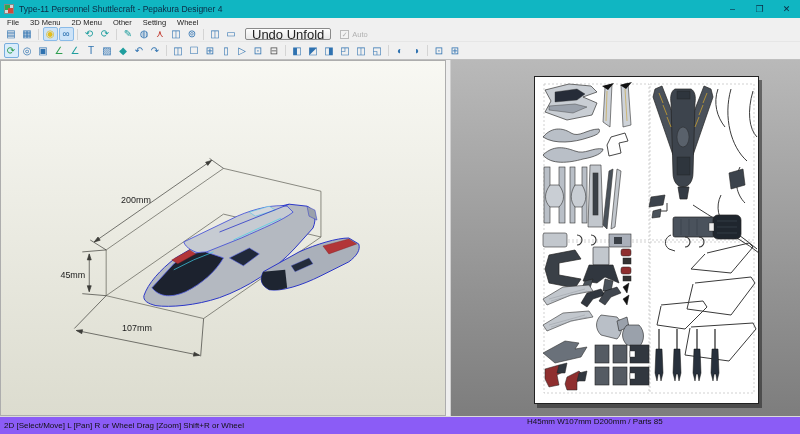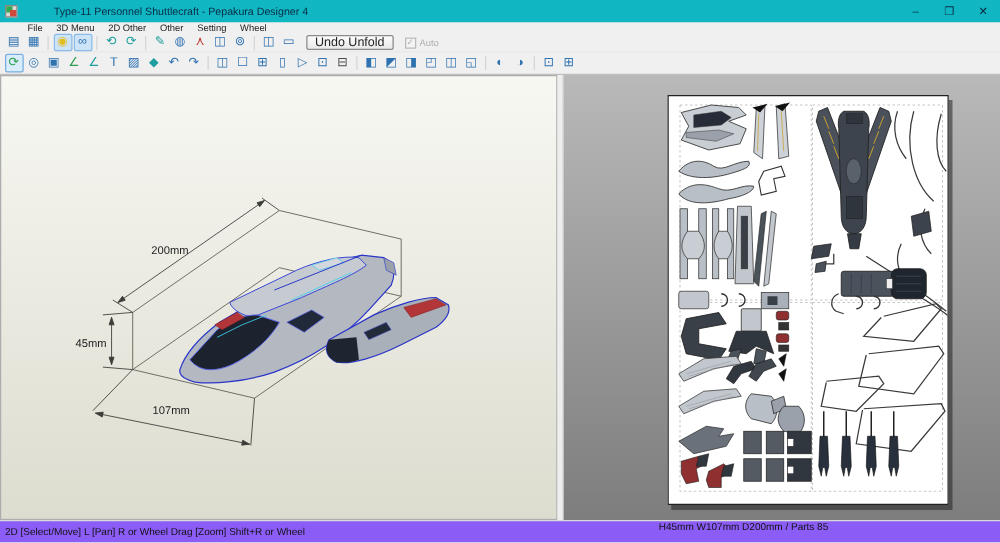--- a/index.html
+++ b/index.html
@@ -1,46 +1,46 @@
 <!DOCTYPE html>
 <html><head>
 <meta charset="utf-8">
 <style>
   html,body{margin:0;padding:0;}
   body{width:800px;height:434px;overflow:hidden;font-family:"Liberation Sans",sans-serif;
        -webkit-font-smoothing:antialiased;background:#f0f0f0;}
   .app{width:800px;height:434px;display:flex;flex-direction:column;}
 
   
-  .titlebar{height:18px;background:#10b6c2;display:flex;align-items:center;padding:0 0 0 4px;flex:0 0 auto;gap:24px;}
+  .titlebar{height:18px;background:#10b6c2;display:flex;align-items:center;padding:0 0 0 4px;flex:0 0 auto;}
   .app-icon{width:10px;height:10px;margin-right:5px;position:relative;background:#d9d9d9;border:1px solid #888;box-sizing:border-box;}
   .app-icon::before{content:"";position:absolute;left:0;top:0;width:5px;height:5px;background:#2fa84f;}
   .app-icon::after{content:"";position:absolute;right:0;bottom:0;width:5px;height:5px;background:#d04a3a;}
   .title-text{font-size:8.5px;color:#0b2b45;white-space:nowrap;}
   .win-controls{margin-left:auto;display:flex;height:100%;}
   .win-btn{width:27px;height:100%;display:flex;align-items:center;justify-content:center;
            font-size:9px;color:#0b2b45;cursor:default;}
 
   
-  .menubar{height:9px;background:#f0f0f0;display:flex;align-items:center;padding-left:22px;flex:0 0 auto;}
+  .menubar{height:9px;background:#f0f0f0;display:flex;align-items:center;padding-left:7px;flex:0 0 auto;}
   .menu-item{font-size:7.5px;line-height:9px;color:#222;margin-right:11px;white-space:nowrap;}
 
   
   .toolbar{background:#f0f0f0;display:flex;align-items:center;padding-left:3px;flex:0 0 auto;}
   .tb1{height:14px;border-bottom:1px solid #e6e6e6;}
   .tb2{height:17px;border-bottom:1px solid #bfbfbf;}
   .tbi{width:13px;height:12px;display:flex;align-items:center;justify-content:center;
        font-size:10px;line-height:12px;border:1px solid transparent;border-radius:2px;margin:0 0.5px;}
   .tb2 .tbi{height:13px;}
   .tbi.toggled{background:#cde3f8;border-color:#8abbe8;}
   .tbi.active{background:#d9ecfb;border-color:#77aede;}
   .sep{width:1px;height:11px;background:#d4d4d4;margin:0 3px;flex:0 0 auto;}
   .c-blue{color:#2f72b0}.c-teal{color:#1f9e9e}.c-green{color:#2e9e4f}
   .c-red{color:#c23a2f}.c-yellow{color:#e3bd1e}.c-dark{color:#4a4a4a}
-  .undo-btn{margin-left:6px;height:12px;padding:0 6px;font-size:10px;line-height:11px;
+  .undo-btn{margin-left:6px;height:12px;padding:0 6px;font-size:13px;line-height:11px;
             background:linear-gradient(#fdfdfd,#e8e8e8);border:1px solid #8a8a8a;border-radius:2px;color:#222;}
   .auto-chk{display:flex;align-items:flex-start;margin-left:9px;opacity:.75;}
   .chk-box{width:7px;height:7px;border:1px solid #a9a9a9;background:#f4f4f4;font-size:7px;line-height:7px;
            color:#9a9a9a;display:flex;align-items:center;justify-content:center;margin-right:3px;}
   .chk-label{font-size:7.5px;color:#9a9a9a;}
 
   
   .main{flex:1 1 auto;display:flex;min-height:0;position:relative;}
   .pane3d{width:446px;flex:0 0 auto;border:1px solid #adadad;box-sizing:border-box;
           background:linear-gradient(#f8f8f3,#dcdccf);}
@@ -70,21 +70,21 @@
     <div class="win-controls">
       <span class="win-btn">–</span>
       <span class="win-btn">❐</span>
       <span class="win-btn">✕</span>
     </div>
   </div>
 
   <div class="menubar">
     <span class="menu-item">File</span>
     <span class="menu-item">3D Menu</span>
-    <span class="menu-item">2D Other</span>
+    <span class="menu-item">2D Menu</span>
     <span class="menu-item">Other</span>
     <span class="menu-item">Setting</span>
     <span class="menu-item">Wheel</span>
   </div>
 
   <div class="toolbar tb1">
     <span class="tbi c-blue">▤</span>
     <span class="tbi c-blue">▦</span>
     <span class="sep"></span>
     <span class="tbi toggled c-yellow">◉</span>

